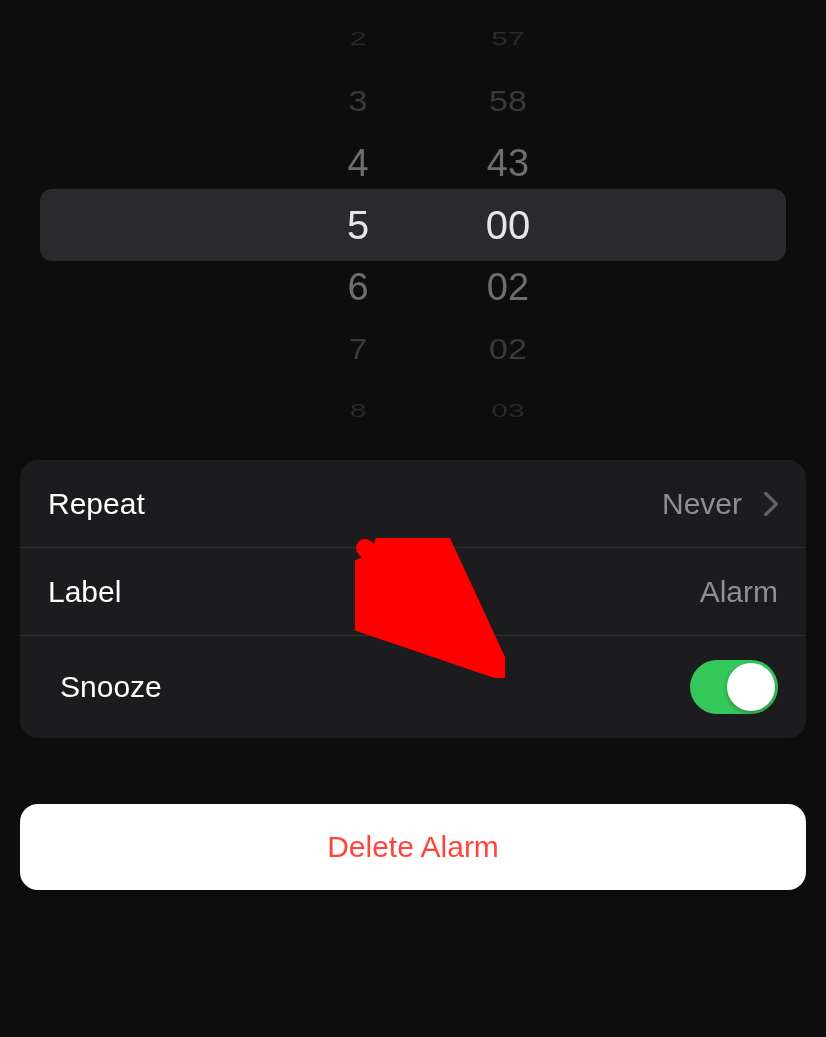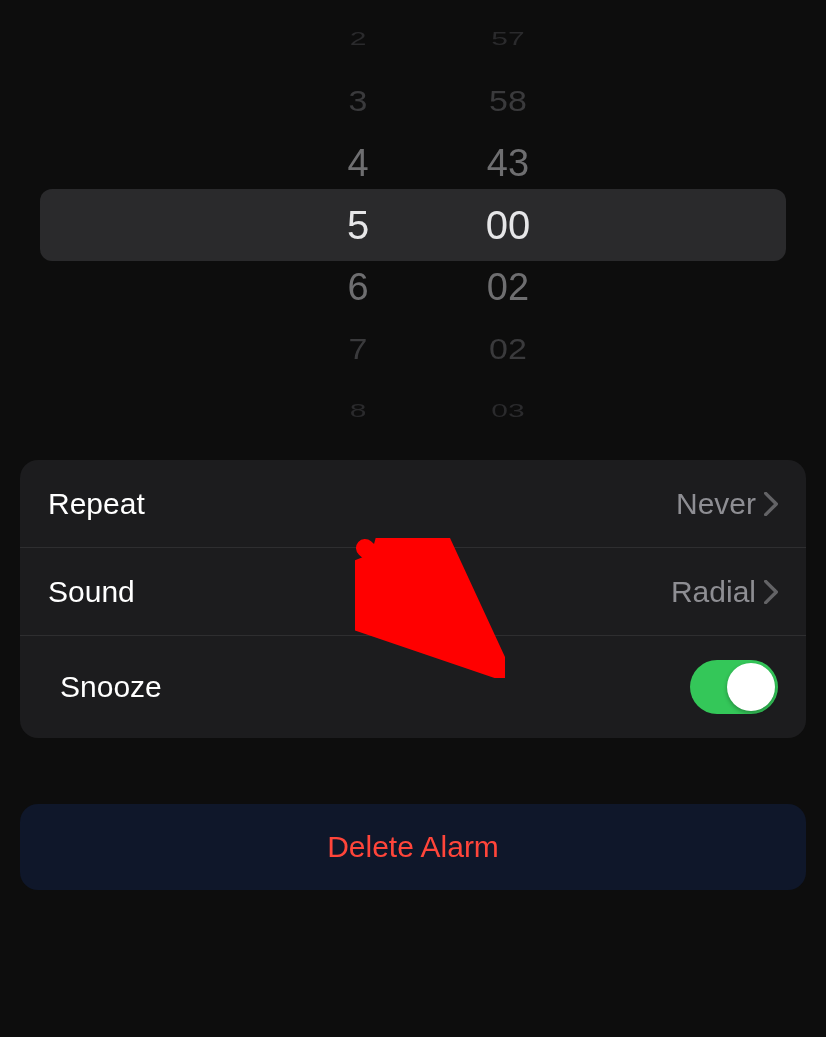--- a/index.html
+++ b/index.html
@@ -118,21 +118,21 @@
       margin-left: 12px;
     }
     .settings-label {
       color: #fff;
       font-size: 30px;
       font-weight: 400;
     }
     .settings-value-wrap {
       display: flex;
       align-items: center;
-      gap: 8px;
+      gap: 22px;
     }
     .settings-value {
       color: #8e8e93;
       font-size: 30px;
     }
     .chevron {
       display: flex;
       align-items: center;
     }
     .chevron svg {
@@ -156,21 +156,21 @@
       border-radius: 50%;
       position: absolute;
       top: 3px;
       right: 3px;
       box-shadow: 0 2px 4px rgba(0,0,0,0.3);
     }
 
     
     .delete-button {
       margin-top: 66px;
-      background: #0f172a;
+      background: #ffffff;
       border-radius: 18px;
       text-align: center;
       padding: 26px;
       color: #ff453a;
       font-size: 30px;
       cursor: pointer;
     }
 
     
     .annotation-arrow {
@@ -221,32 +221,27 @@
       <div class="settings-value-wrap">
         <div class="settings-value">Never</div>
         <span class="chevron">
           <svg viewBox="0 0 10 18" fill="none">
               <path d="M1 1 L9 9 L1 17" stroke="#636366" stroke-width="2.5" stroke-linecap="round" stroke-linejoin="round"></path>
             </svg>
         </span>
       </div>
     </div>
 
-
     <div class="settings-row">
-      <div class="settings-label">Sound</div>
+      <div class="settings-label">Label</div>
       <div class="settings-value-wrap">
-        <div class="settings-value">Radial</div>
-        <span class="chevron">
-          <svg viewBox="0 0 10 18" fill="none">
-              <path d="M1 1 L9 9 L1 17" stroke="#636366" stroke-width="2.5" stroke-linecap="round" stroke-linejoin="round"></path>
-            </svg>
-        </span>
-      </div>
-    </div>
+        <div class="settings-value">Alarm</div>
+      </div>
+    </div>
+
 
     <div class="settings-row">
       <div class="settings-label">Snooze</div>
       <div class="toggle">
         <div class="toggle-knob"></div>
       </div>
     </div>
 
   </div>
 

